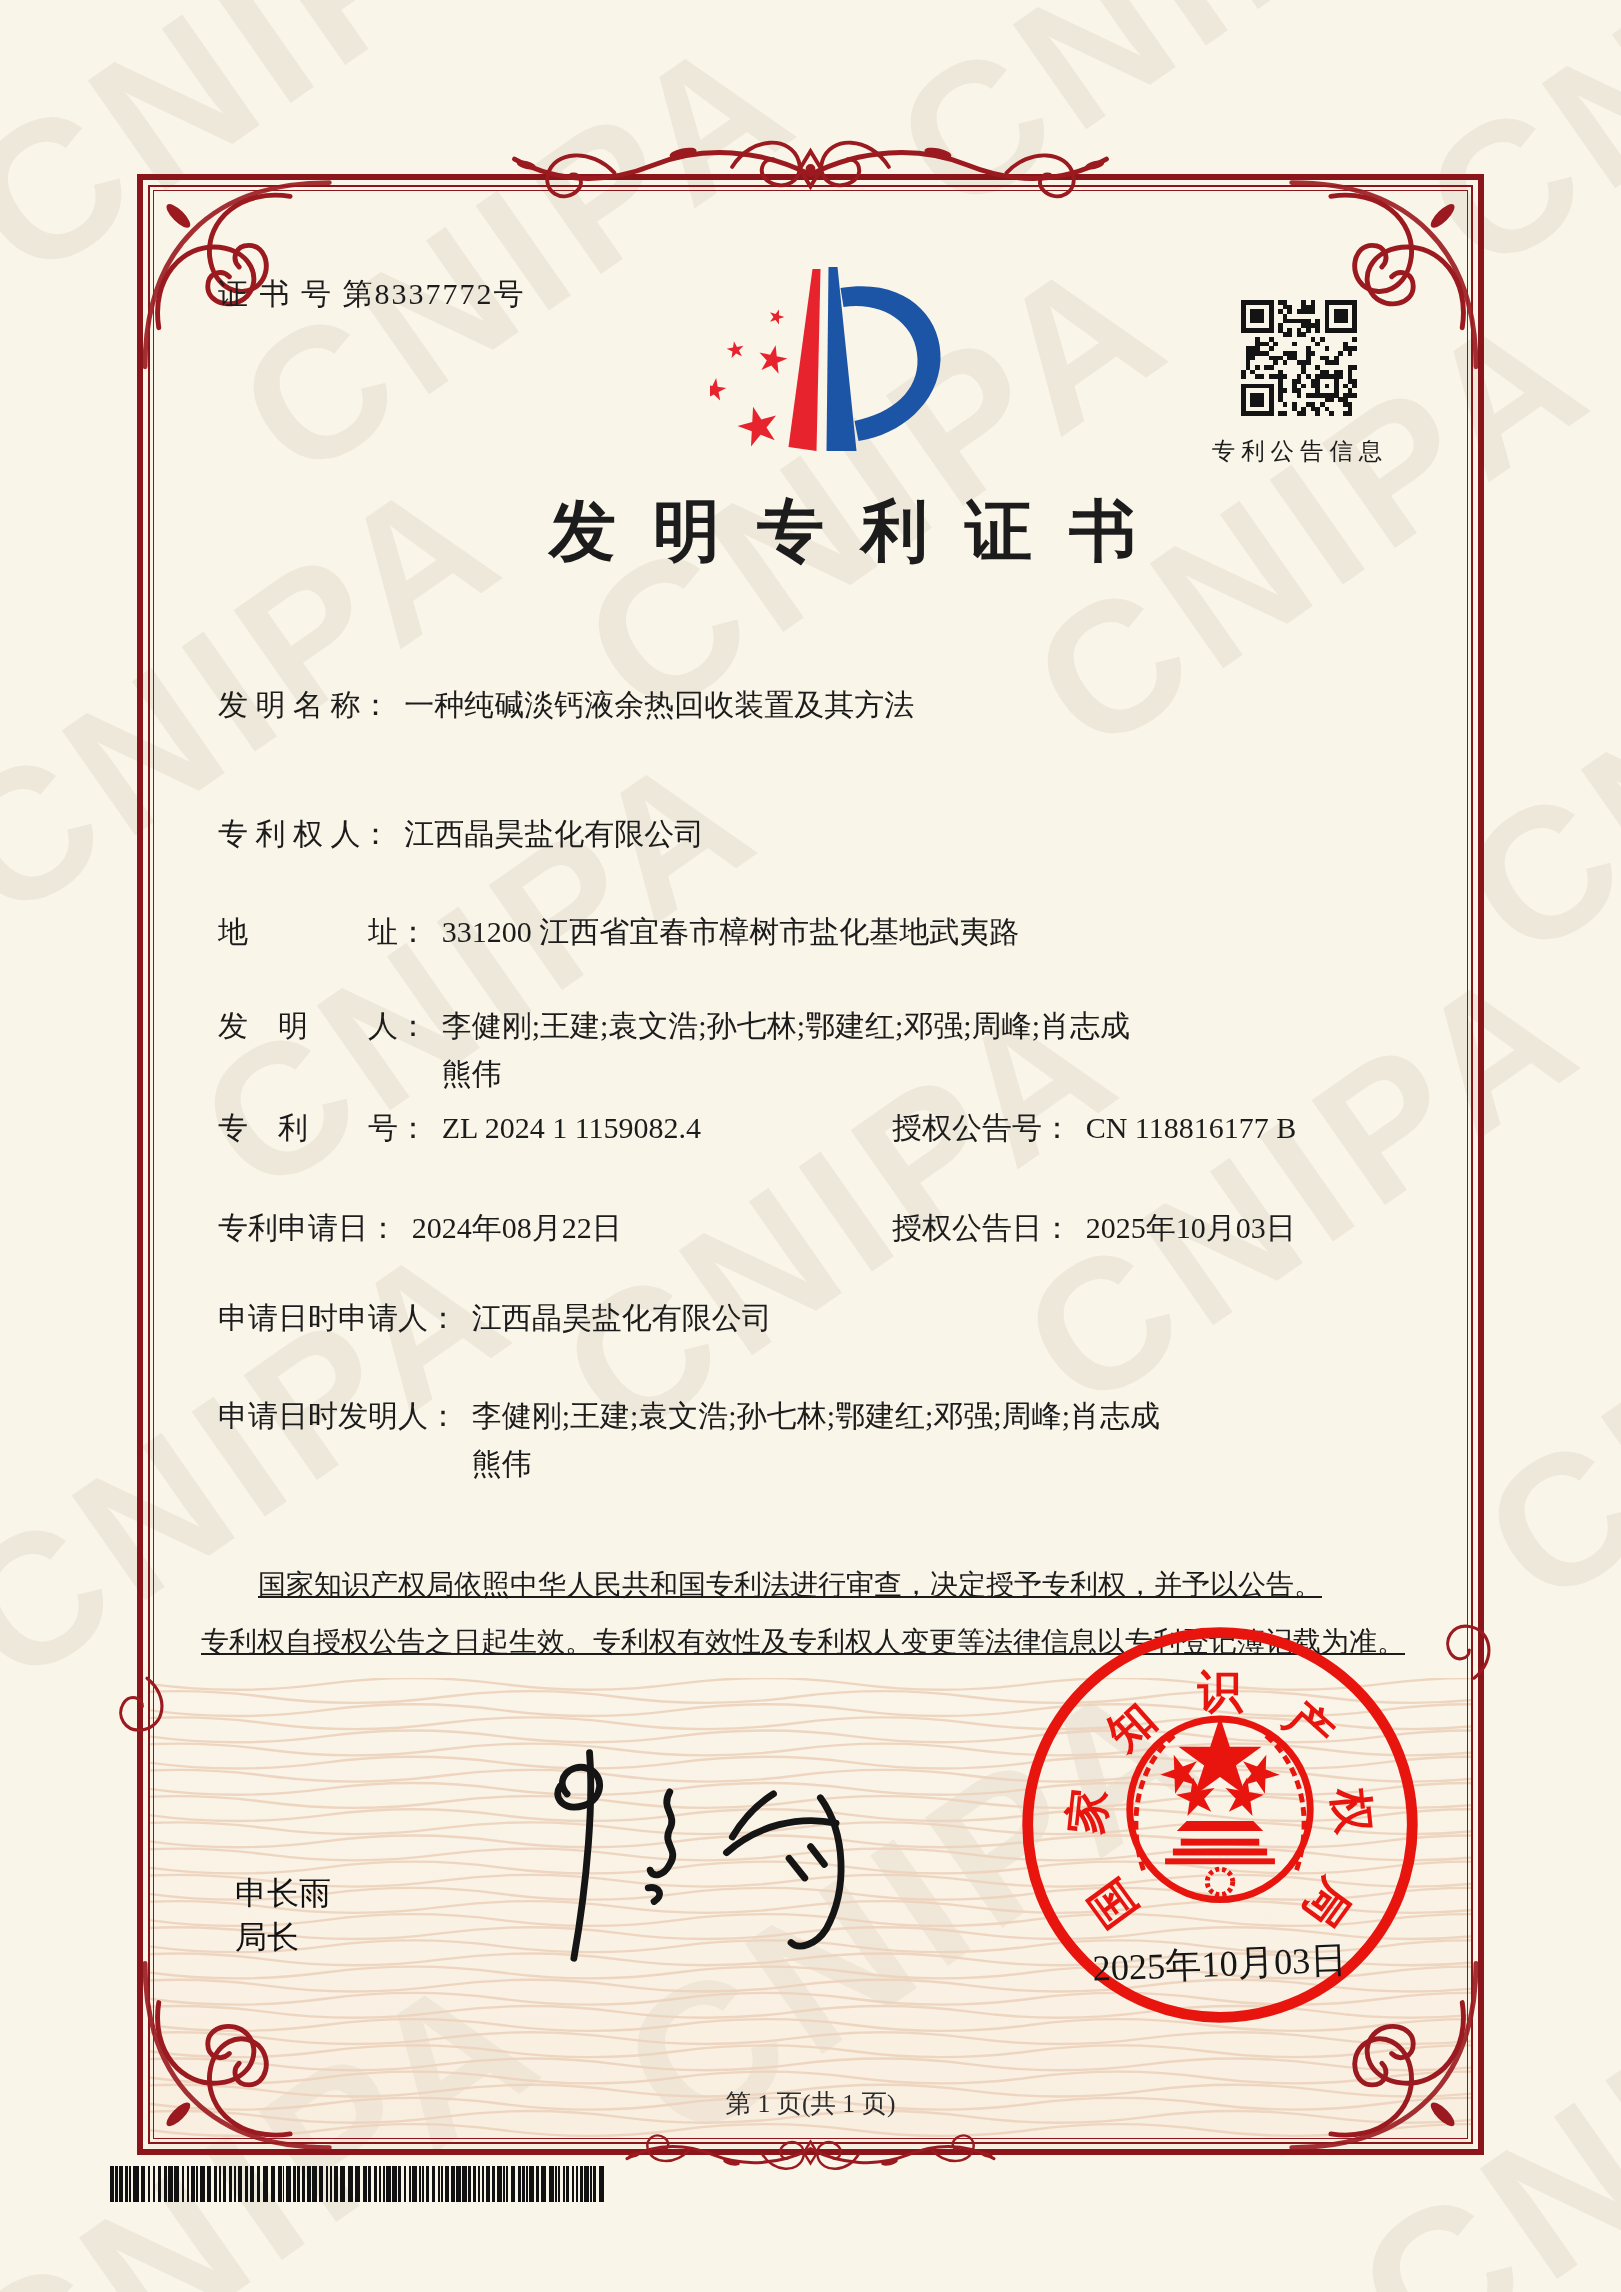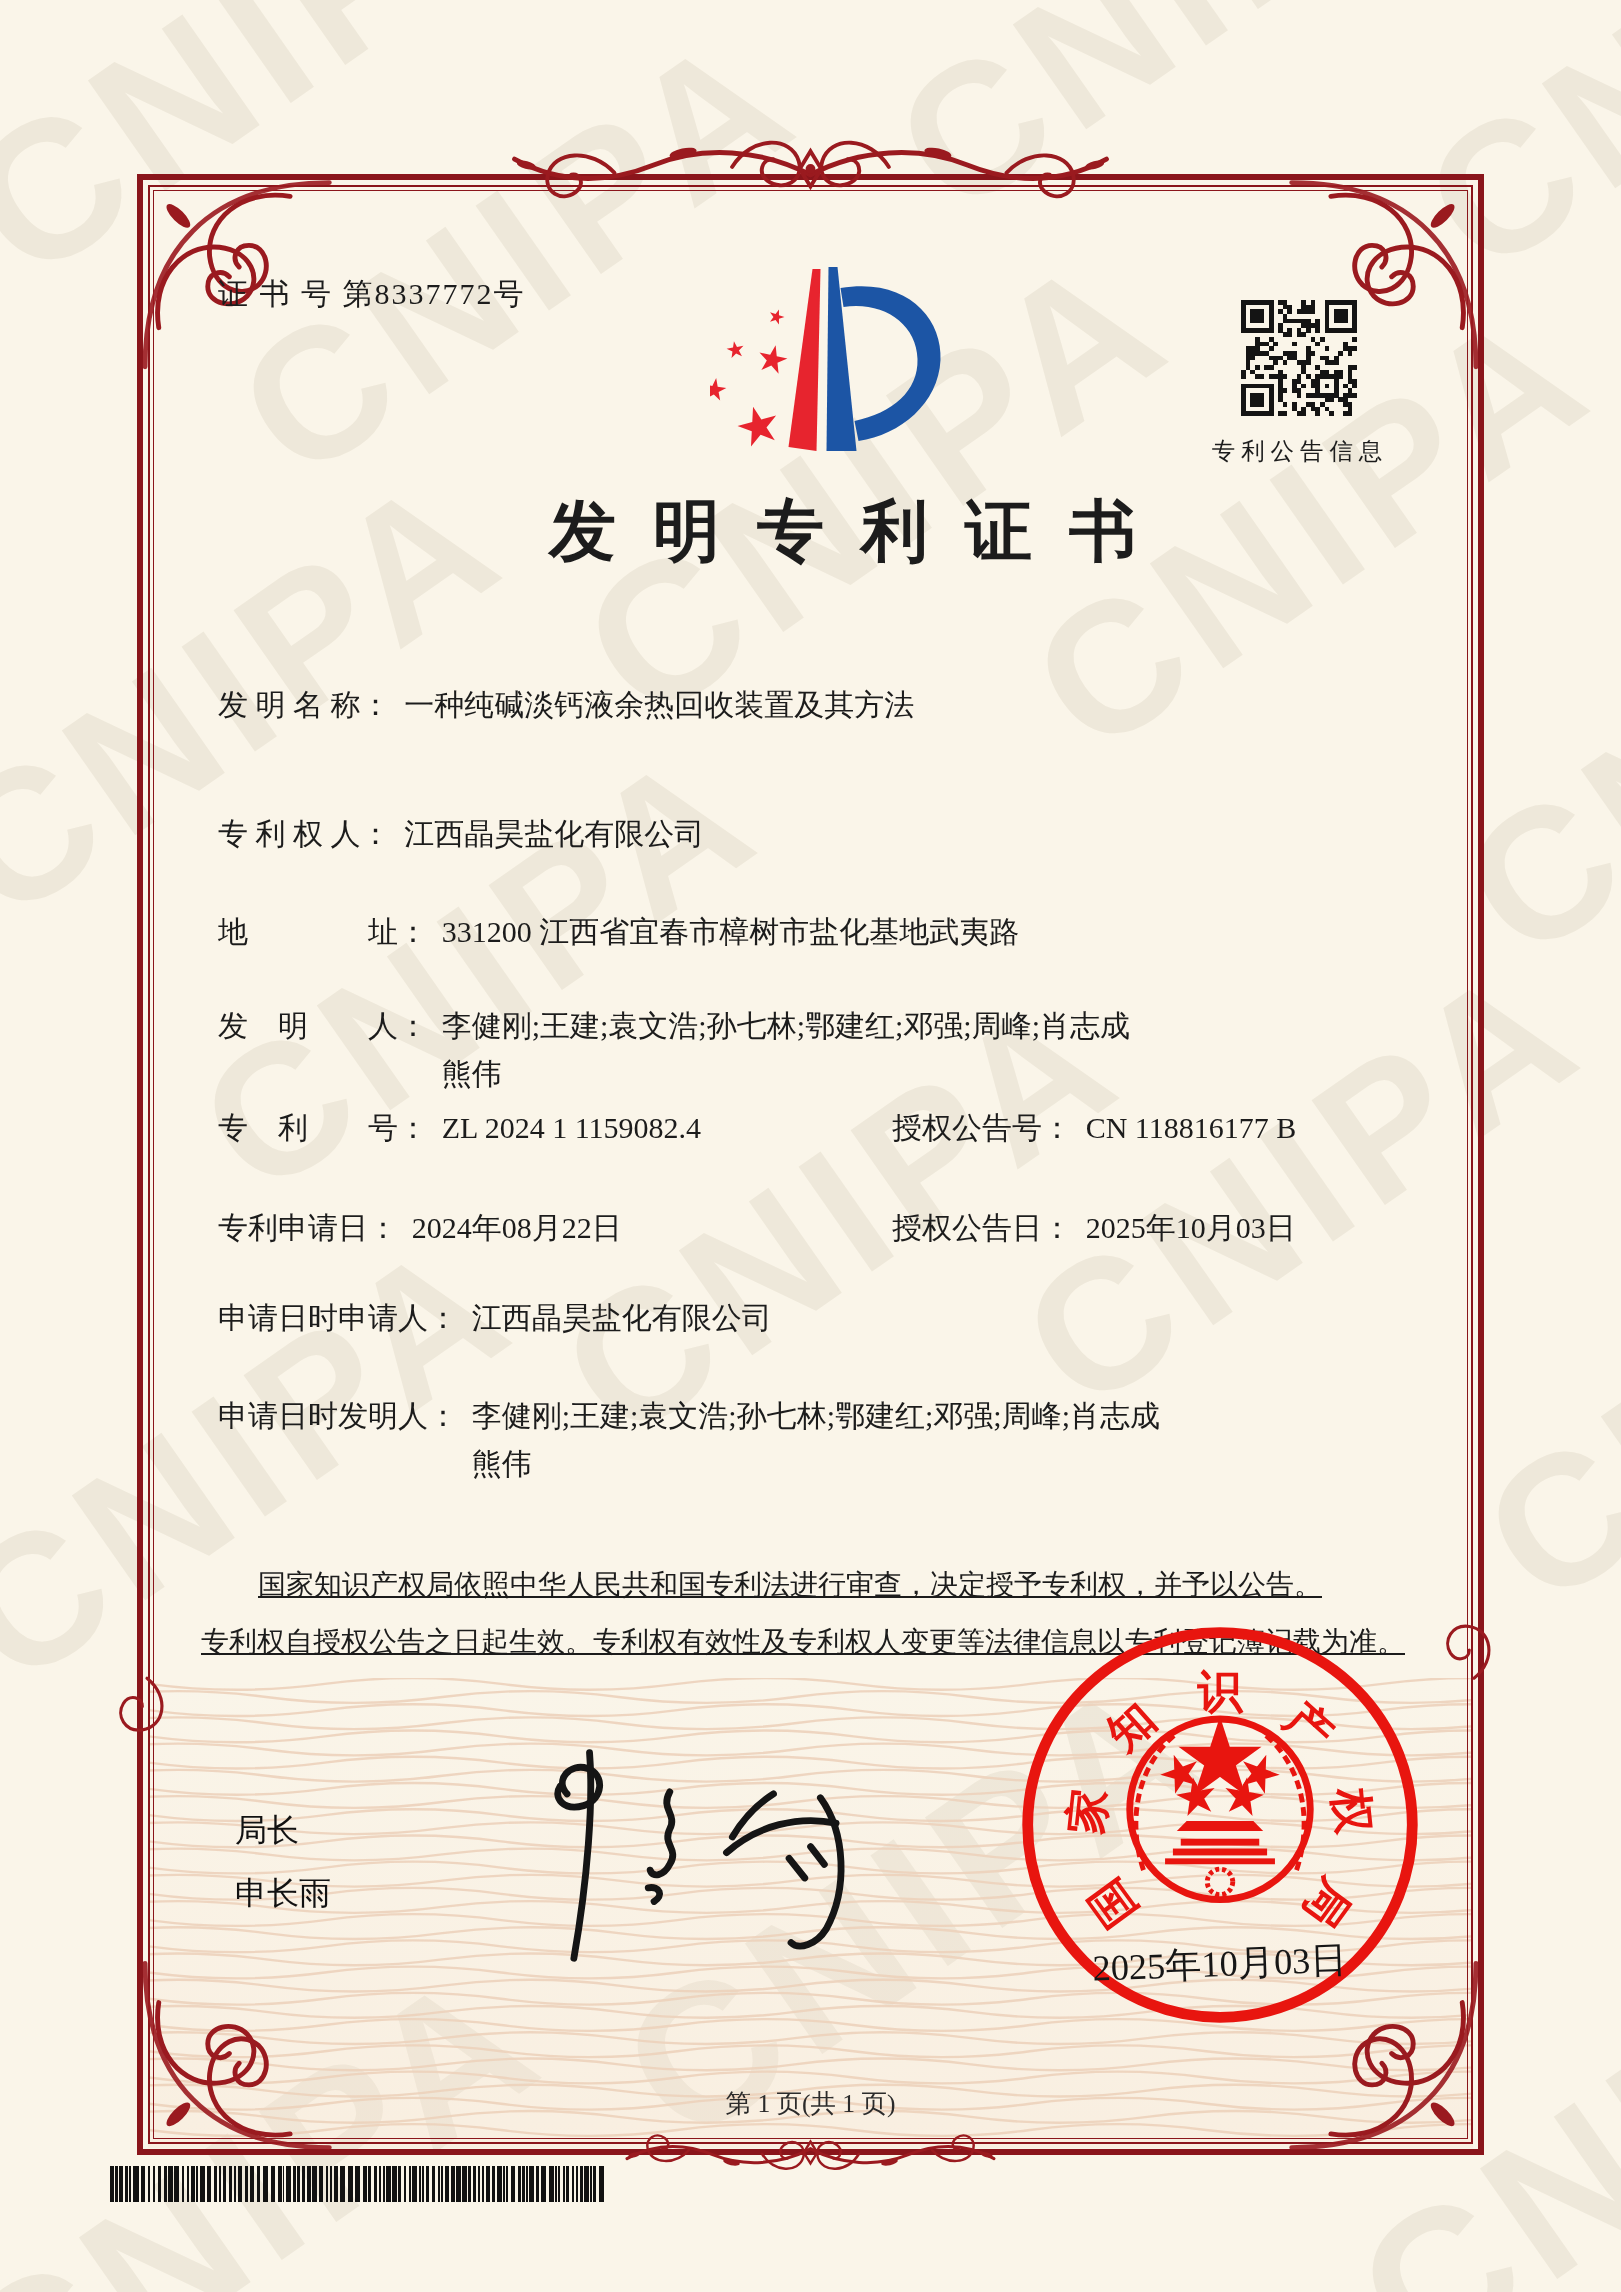--- a/index.html
+++ b/index.html
@@ -488,21 +488,21 @@
   <div class="row" style="top:1392px">
     <span class="lab">申请日时发明人：</span><span class="val">李健刚;王建;袁文浩;孙七林;鄂建红;邓强;周峰;肖志成
 熊伟</span>
   </div>
 
   <div class="legal">
     <div class="l1">国家知识产权局依照中华人民共和国专利法进行审查，决定授予专利权，并予以公告。</div>
     <div class="l2">专利权自授权公告之日起生效。专利权有效性及专利权人变更等法律信息以专利登记簿记载为准。</div>
   </div>
 
-  <div class="officer" style="top:1809px">局长</div>
+  <div class="officer" style="top:1916px">局长</div>
   <div class="officer" style="top:1872px">申长雨</div>
 
   <svg class="sig" width="353" height="225" viewBox="0 0 360 230">
     <g fill="none" stroke="#151515" stroke-width="7" stroke-linecap="round">
       <path d="M63,52 C50,38 66,20 84,26 C102,32 100,58 80,64 C60,70 48,56 56,44"></path>
       <path d="M86,10 C90,60 84,140 70,220"></path>
       <path d="M168,50 C158,68 176,72 168,88 C160,104 178,108 168,124 C162,136 150,138 148,130"></path>
       <path d="M146,148 C158,146 162,156 152,162"></path>
       <path d="M232,96 C244,76 258,62 274,52"></path>
       <path d="M226,112 C258,84 300,74 338,82"></path>

